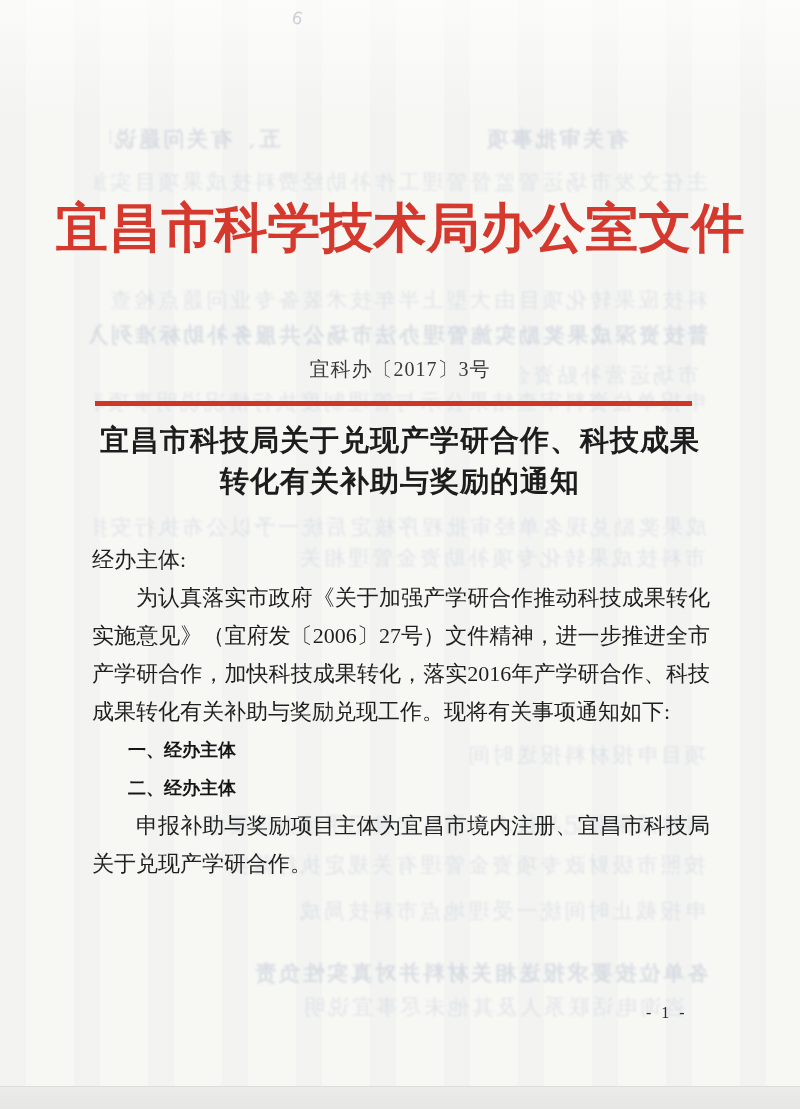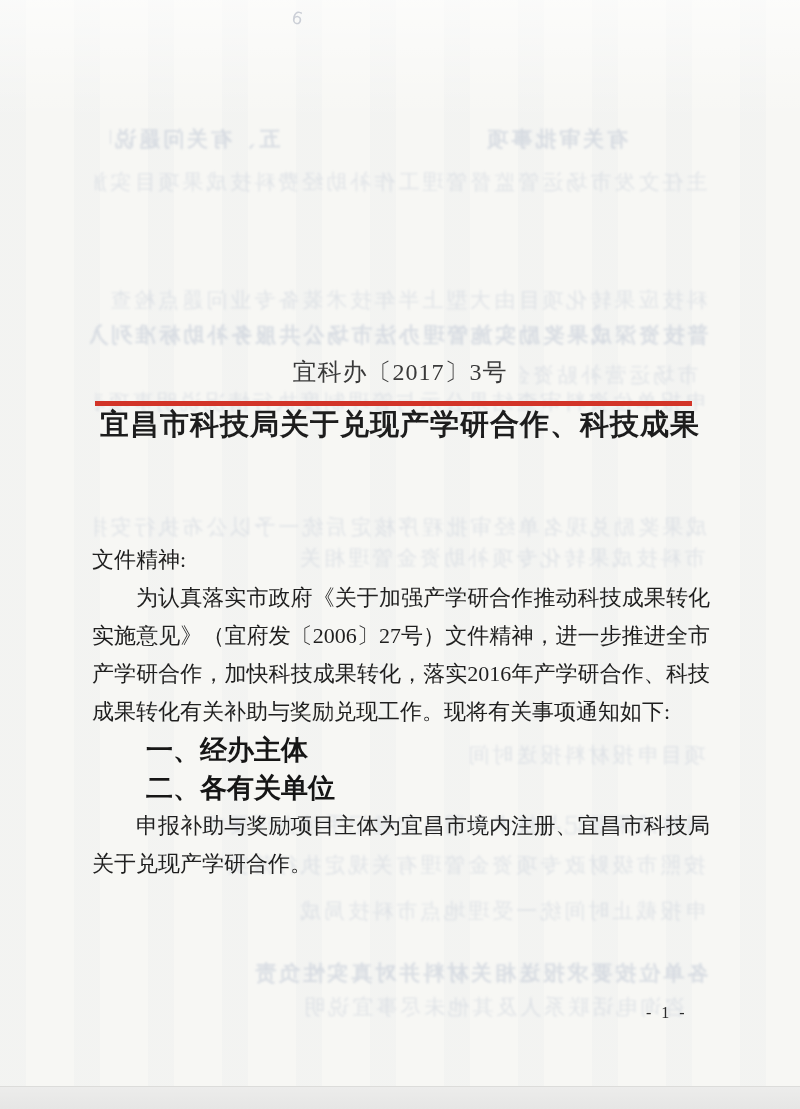--- a/index.html
+++ b/index.html
@@ -35,41 +35,41 @@
     font-size:17px;color:#a7adbc;opacity:.55;transform:rotate(12deg);
   }
   .letterhead-title{
     position:absolute;top:193px;left:0;width:100%;
     text-align:center;margin:0;
     font-size:53px;font-weight:bold;letter-spacing:0px;
     color:#d5392d;
   }
   .doc-number{
     position:absolute;top:356px;left:0;width:100%;
-    text-align:center;font-size:24px;color:#3a3a3a;letter-spacing:1px;
+    text-align:center;font-size:20px;color:#3a3a3a;letter-spacing:1px;
   }
   .red-divider{
     position:absolute;top:401px;left:95px;width:597px;height:5px;
     background:#d23428;
   }
   .doc-title{
-    position:absolute;top:404px;left:60px;width:680px;
+    position:absolute;top:420px;left:60px;width:680px;
     text-align:center;margin:0;
     font-size:29px;font-weight:bold;line-height:41px;color:#1d1d1d;
     letter-spacing:1px;
   }
   .body-col{
     position:absolute;top:541px;left:92px;width:618px;
     font-size:22px;line-height:38px;color:#1f1f1f;
     text-align:justify;
   }
   .body-col p{margin:0;}
   .indent{text-indent:2em;}
   .sec-heading{
-    margin:4px 0 0 0;font-weight:bold;text-indent:2em;font-size:27px;
+    margin:4px 0 0 0;font-weight:bold;text-indent:2em;font-size:18px;
     color:#161616;
   }
   .page-number{
     position:absolute;top:1004px;left:646px;
     font-size:16px;color:#2c2c2c;letter-spacing:3px;
   }
 </style>
 </head>
 <body>
 
@@ -86,33 +86,35 @@
   <div class="ghost" style="top:545px;left:300px;width:405px;">市科技成果转化专项补助资金管理相关</div>
   <div class="ghost" style="top:742px;left:330px;width:375px;">项目申报材料报送时间</div>
   <div class="ghost" style="top:812px;left:150px;width:555px;">科技成果登记与技术合同认定登记手续办理要求</div>
   <div class="ghost" style="top:852px;left:210px;width:495px;">按照市级财政专项资金管理有关规定执行落实</div>
   <div class="ghost" style="top:898px;left:300px;width:405px;">申报截止时间统一受理地点市科技局成果科</div>
   <div class="ghost strong" style="top:960px;left:90px;width:618px;">各单位按要求报送相关材料并对真实性负责</div>
   <div class="ghost" style="top:994px;left:130px;width:555px;">咨询电话联系人及其他未尽事宜说明</div>
 
   <span class="pencil">6</span>
 
+  <h1 class="letterhead-title">宜昌市科学技术局办公室文件</h1>
 
   <div class="doc-number">宜科办〔2017〕3号</div>
 
   <div class="red-divider"></div>
 
   <h2 class="doc-title">
     <span>宜昌市科技局关于兑现产学研合作、科技成果</span><br>
+    <span>转化有关补助与奖励的通知</span>
   </h2>
 
   <div class="body-col">
-    <p>文件精神:</p>
+    <p>经办主体:</p>
     <p class="indent">为认真落实市政府《关于加强产学研合作推动科技成果转化实施意见》（宜府发〔2006〕27号）文件精神，进一步推进全市产学研合作，加快科技成果转化，落实2016年产学研合作、科技成果转化有关补助与奖励兑现工作。现将有关事项通知如下:</p>
     <p class="sec-heading">一、经办主体</p>
-    <p class="sec-heading">二、各有关单位</p>
+    <p class="sec-heading">二、经办主体</p>
     <p class="indent">申报补助与奖励项目主体为宜昌市境内注册、宜昌市科技局关于兑现产学研合作。</p>
   </div>
 
   <div class="page-number">- 1 -</div>
 
   <div class="bottom-edge"></div>
 </div>
 
 </body></html>

